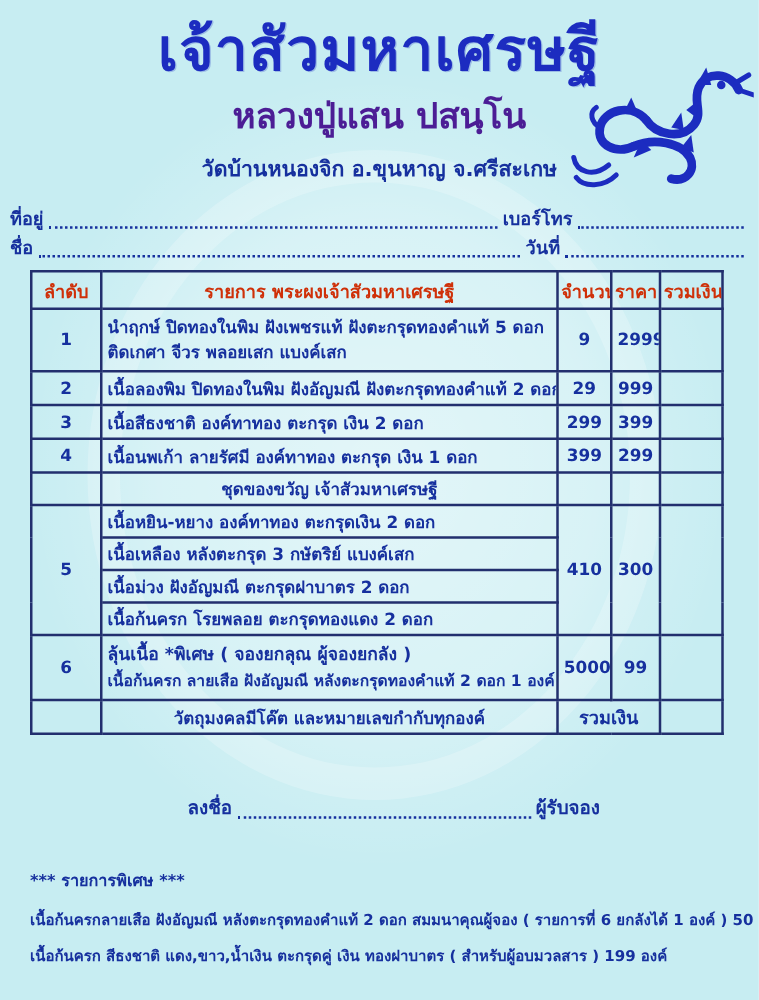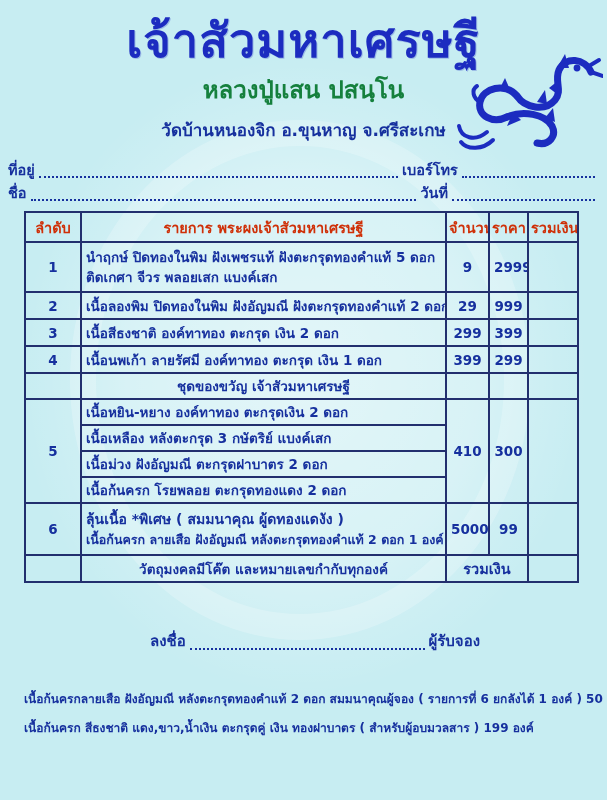--- a/index.html
+++ b/index.html
@@ -25,21 +25,21 @@
   }
   .content { position:relative; z-index:2; }
 
   
   .hdr-block { text-align:center; padding-top:14px; }
   .title {
     font-size:47px; font-weight:bold; color:#1c2cc0;
     letter-spacing:1px; line-height:1.15;
     text-shadow:1px 1px 0 rgba(28,44,192,0.25);
   }
-  .monk { font-size:24px; font-weight:bold; color:#15803d; margin-top:2px; }
+  .monk { font-size:28px; font-weight:bold; color:#4c1d95; margin-top:2px; }
   .temple { font-size:17px; font-weight:bold; color:#16309e; margin-top:7px; }
   .dragon { position:absolute; right:4px; top:46px; z-index:1; }
 
   
   .formlines { margin:15px 8px 0 8px; }
   .formline { display:flex; align-items:flex-end; height:23px; font-size:14.5px; font-weight:bold; color:#16309e; }
   .dots { flex:1; border-bottom:2px dotted #16309e; margin:0 4px 3px 4px; height:0; }
   .dots.mid { flex:2.7; }
   .dots.end { flex:1; }
 
@@ -210,21 +210,21 @@
       <tr class="sub">
         <td class="desc">เนื้อม่วง ฝังอัญมณี ตะกรุดฝาบาตร 2 ดอก</td>
       </tr>
       <tr class="sub">
         <td class="desc">เนื้อก้นครก โรยพลอย ตะกรุดทองแดง 2 ดอก</td>
       </tr>
 
       <tr class="r6">
         <td class="num">6</td>
         <td class="desc">
-          <div class="line1">ลุ้นเนื้อ  *พิเศษ  ( สมมนาคุณ ผู้ดทองแดงัง )</div>
+          <div class="line1">ลุ้นเนื้อ  *พิเศษ  ( จองยกลุณ ผู้จองยกลัง )</div>
           <div class="line2">เนื้อก้นครก ลายเสือ ฝังอัญมณี หลังตะกรุดทองคำแท้ 2 ดอก 1 องค์</div>
         </td>
         <td class="num">5000</td>
         <td class="num">99</td>
         <td></td>
       </tr>
 
       <tr class="foot">
         <td></td>
         <td class="red-center">วัตถุมงคลมีโค๊ต และหมายเลขกำกับทุกองค์</td>
@@ -234,19 +234,20 @@
     </tbody>
       </table>
 
     <div class="sig">
       <span>ลงชื่อ</span>
       <span class="dots"></span>
       <span>ผู้รับจอง</span>
     </div>
 
     <div class="notes">
+      <div class="ntitle">*** รายการพิเศษ ***</div>
       <div class="note">เนื้อก้นครกลายเสือ ฝังอัญมณี หลังตะกรุดทองคำแท้ 2 ดอก  สมมนาคุณผู้จอง ( รายการที่ 6 ยกลังได้ 1 องค์ ) 50 องค์</div>
       <div class="note">เนื้อก้นครก สีธงชาติ แดง,ขาว,น้ำเงิน  ตะกรุดคู่  เงิน ทองฝาบาตร ( สำหรับผู้อบมวลสาร ) 199 องค์</div>
 
     </div>
 
   </div>
 </div>
 
 </body></html>

